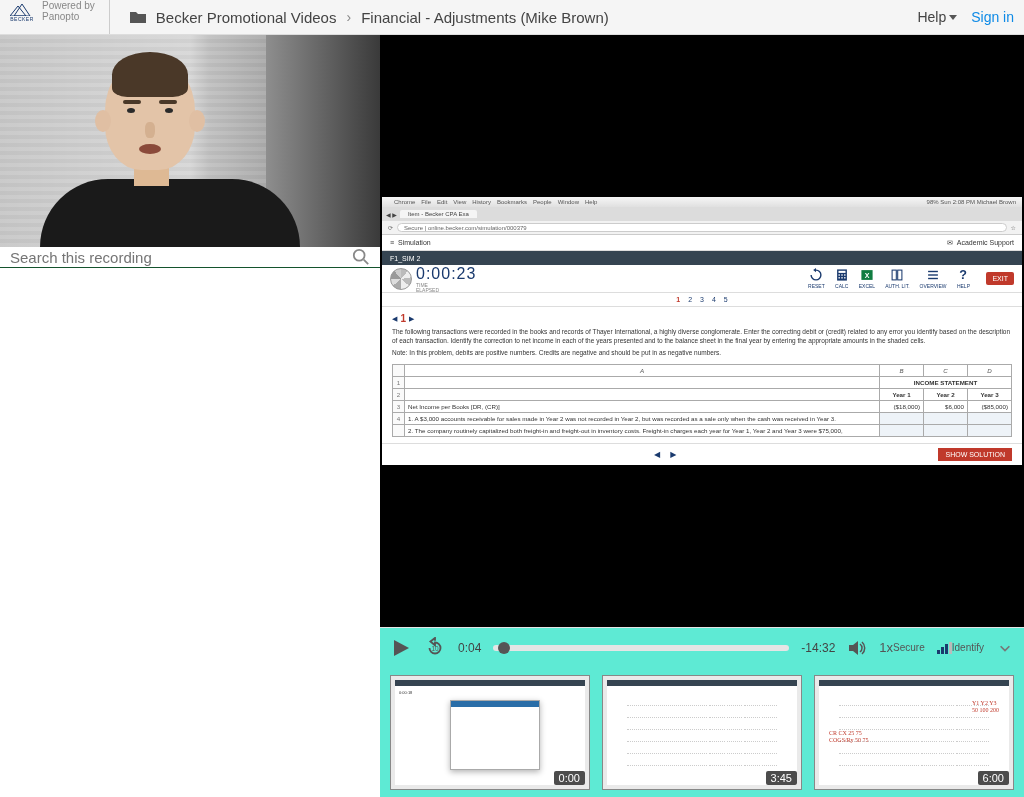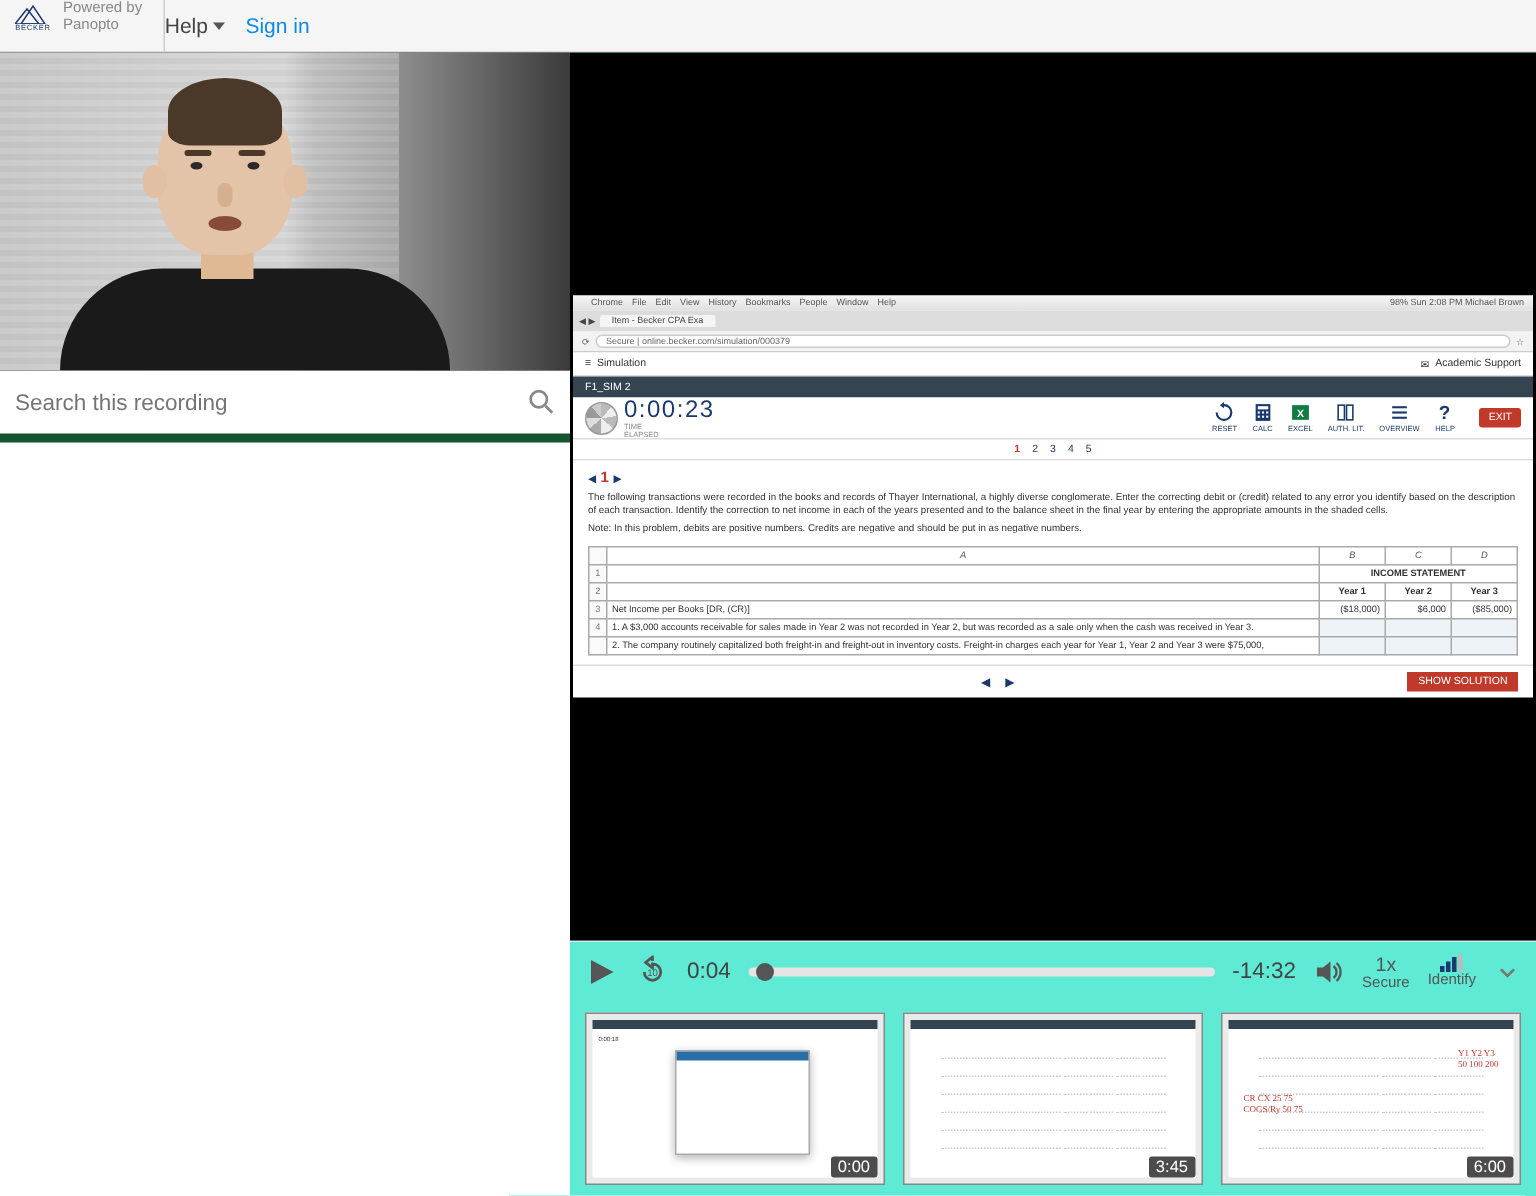--- a/index.html
+++ b/index.html
@@ -39,21 +39,21 @@
   .presenter-eyes { position:absolute; top:48px; left:22px; width:46px; display:flex; justify-content:space-between; }
   .presenter-eye { width:8px; height:5px; background:#2a2a2a; border-radius:50%; }
   .presenter-brow { position:absolute; top:40px; left:18px; width:54px; display:flex; justify-content:space-between; }
   .brow { width:18px; height:4px; background:#4a3828; border-radius:2px; }
   .presenter-nose { position:absolute; top:62px; left:40px; width:10px; height:16px; background:#d4b090; border-radius:40%; }
   .presenter-mouth { position:absolute; top:84px; left:34px; width:22px; height:10px; background:#8a4a3a; border-radius:50%; }
   .presenter-neck { position:absolute; top:126px; left:134px; width:35px; height:25px; background:#deb994; }
   .presenter-body { position:absolute; bottom:0; left:40px; width:260px; height:68px; background:#1a1a1a; border-radius:70px 70px 0 0; }
 
   
-  .search-box { height: 48px; display:flex; align-items:center; border-bottom:6px solid #14532d; padding:0 10px;gap:43px; }
+  .search-box { height: 21px; display:flex; align-items:center; border-bottom:1px solid #14532d; padding:0 10px;gap:43px; }
   .search-input { flex:1; border:none; outline:none; font-size:15px; color:#888; background:transparent; }
   .search-icon { width:18px; height:18px; color:#888; }
 
   
   .video-area { flex:1; background:#000; position:relative; display:flex; align-items:center; justify-content:center; }
   .slide { width:640px; background:#fff; font-size:8px; }
   
   .slide-macbar { height:10px; background:linear-gradient(#f6f6f6,#e0e0e0); display:flex; align-items:center; padding:0 6px; gap:6px; font-size:6px; color:#555; }
   .slide-macbar .right { margin-left:auto; display:flex; gap:4px; align-items:center; }
   .slide-tabbar { height:14px; background:#dcdcdc; display:flex; align-items:center; padding:0 4px; gap:3px; font-size:6px; color:#444; }
@@ -88,25 +88,25 @@
   .slide-full-table .desc { text-align:left; }
   .slide-full-table .vals { text-align:right; width:44px; }
   .slide-full-table .inp { background:#eef3f8; }
   .slide-footer { display:flex; align-items:center; padding:4px 10px; border-top:1px solid #ddd; }
   .slide-arrow-nav { margin:0 auto; display:flex; gap:10px; font-size:8px; color:#1a3a6e; }
   .show-sol { background:#c0392b; color:#fff; padding:3px 7px; font-size:7px; }
 
   
   .controls { height:40px; display:flex; align-items:center; gap:12px; padding:0 10px; border-top:1px solid #e5e5e5; }
   .play-btn, .replay-btn { width:22px; height:22px; color:#555; display:flex; align-items:center; justify-content:center; cursor:pointer; }
-  .time-text { font-size:15px; color:#444; }
+  .time-text { font-size:12px; color:#444; }
   .progress-wrap { flex:1; height:6px; background:#e5e5e5; border-radius:3px; position:relative; cursor:pointer; }
   .progress-handle { position:absolute; left:5px; top:-3px; width:12px; height:12px; background:#555; border-radius:50%; }
   .vol-btn { width:20px; height:20px; color:#555; }
-  .speed-group, .quality-group { display:flex; flex-direction:column; align-items:center; font-size:10px; color:#555; cursor:pointer; }
+  .speed-group, .quality-group { display:flex; flex-direction:row; align-items:center; font-size:10px; color:#555; cursor:pointer; }
   .speed-val { font-size:13px; }
   .quality-bars { display:flex; align-items:flex-end; gap:1px; height:12px; }
   .quality-bars div { width:3px; background:#1a3a6e; }
   .chevron-group { width:18px; color:#777; cursor:pointer; display:flex; align-items:center; justify-content:center; }
 
   
   .thumbs { flex:0 0 130px; display:flex; gap:12px; padding:8px 10px; overflow:hidden; }
   .thumb { width:200px; height:115px; border:1px solid #888; position:relative; background:#eaeaea; cursor:pointer; background-size:cover; }
   .thumb-time { position:absolute; right:4px; bottom:4px; background:rgba(0,0,0,0.7); color:#fff; font-size:11px; padding:1px 5px; border-radius:2px; }
   .thumb1-content { position:absolute; inset:4px; background:#fff; font-size:4px; }
@@ -129,20 +129,28 @@
       <svg viewBox="0 0 24 14">
           <polygon points="4,14 12,2 20,14" fill="none" stroke="#1a3a6e" stroke-width="1"></polygon>
           <polygon points="0,14 8,4 16,14" fill="none" stroke="#1a3a6e" stroke-width="1"></polygon>
         </svg>
       <div class="becker-logo-text">BECKER</div>
     </div>
     <div class="powered">
       <div>Powered by</div>
       <div>Panopto</div>
     </div>
+  </div>
+  <div class="breadcrumb">
+    <svg class="folder-icon" viewBox="0 0 16 14">
+        <path d="M0 2 L6 2 L8 4 L16 4 L16 13 L0 13 Z" fill="#555"></path>
+      </svg>
+    <span class="breadcrumb-text">Becker Promotional Videos</span>
+    <span class="breadcrumb-sep">›</span>
+    <span class="breadcrumb-text">Financial - Adjustments (Mike Brown)</span>
   </div>
   <div class="header-right">
     <div class="help">
       <span>Help</span>
       <span class="caret-down"></span>
     </div>
     <div class="signin">Sign in</div>
   </div>
 </div>
 

